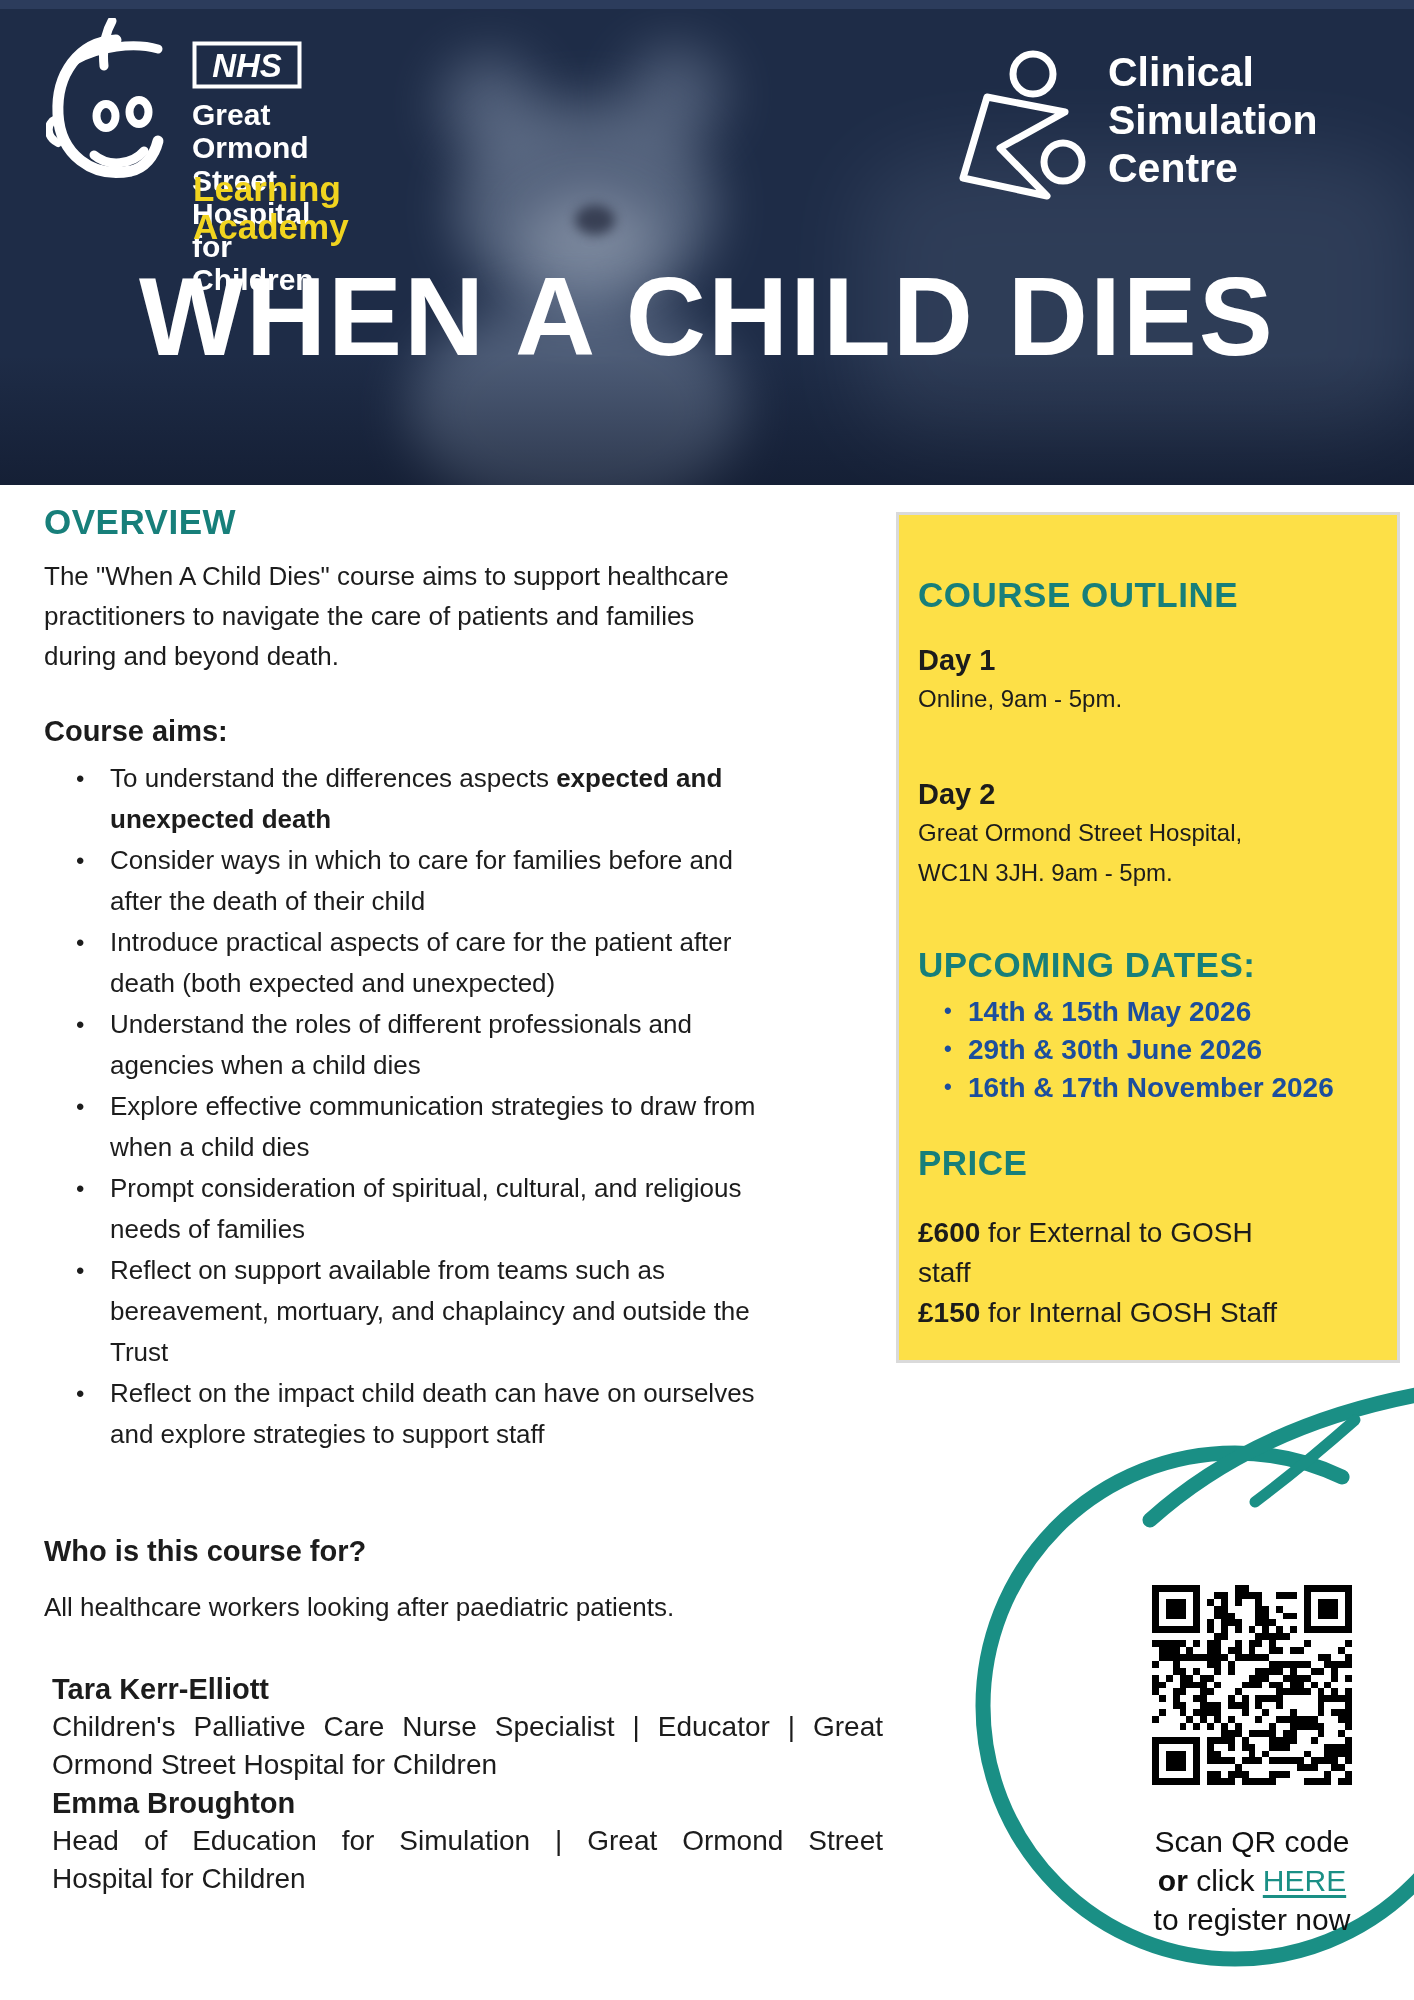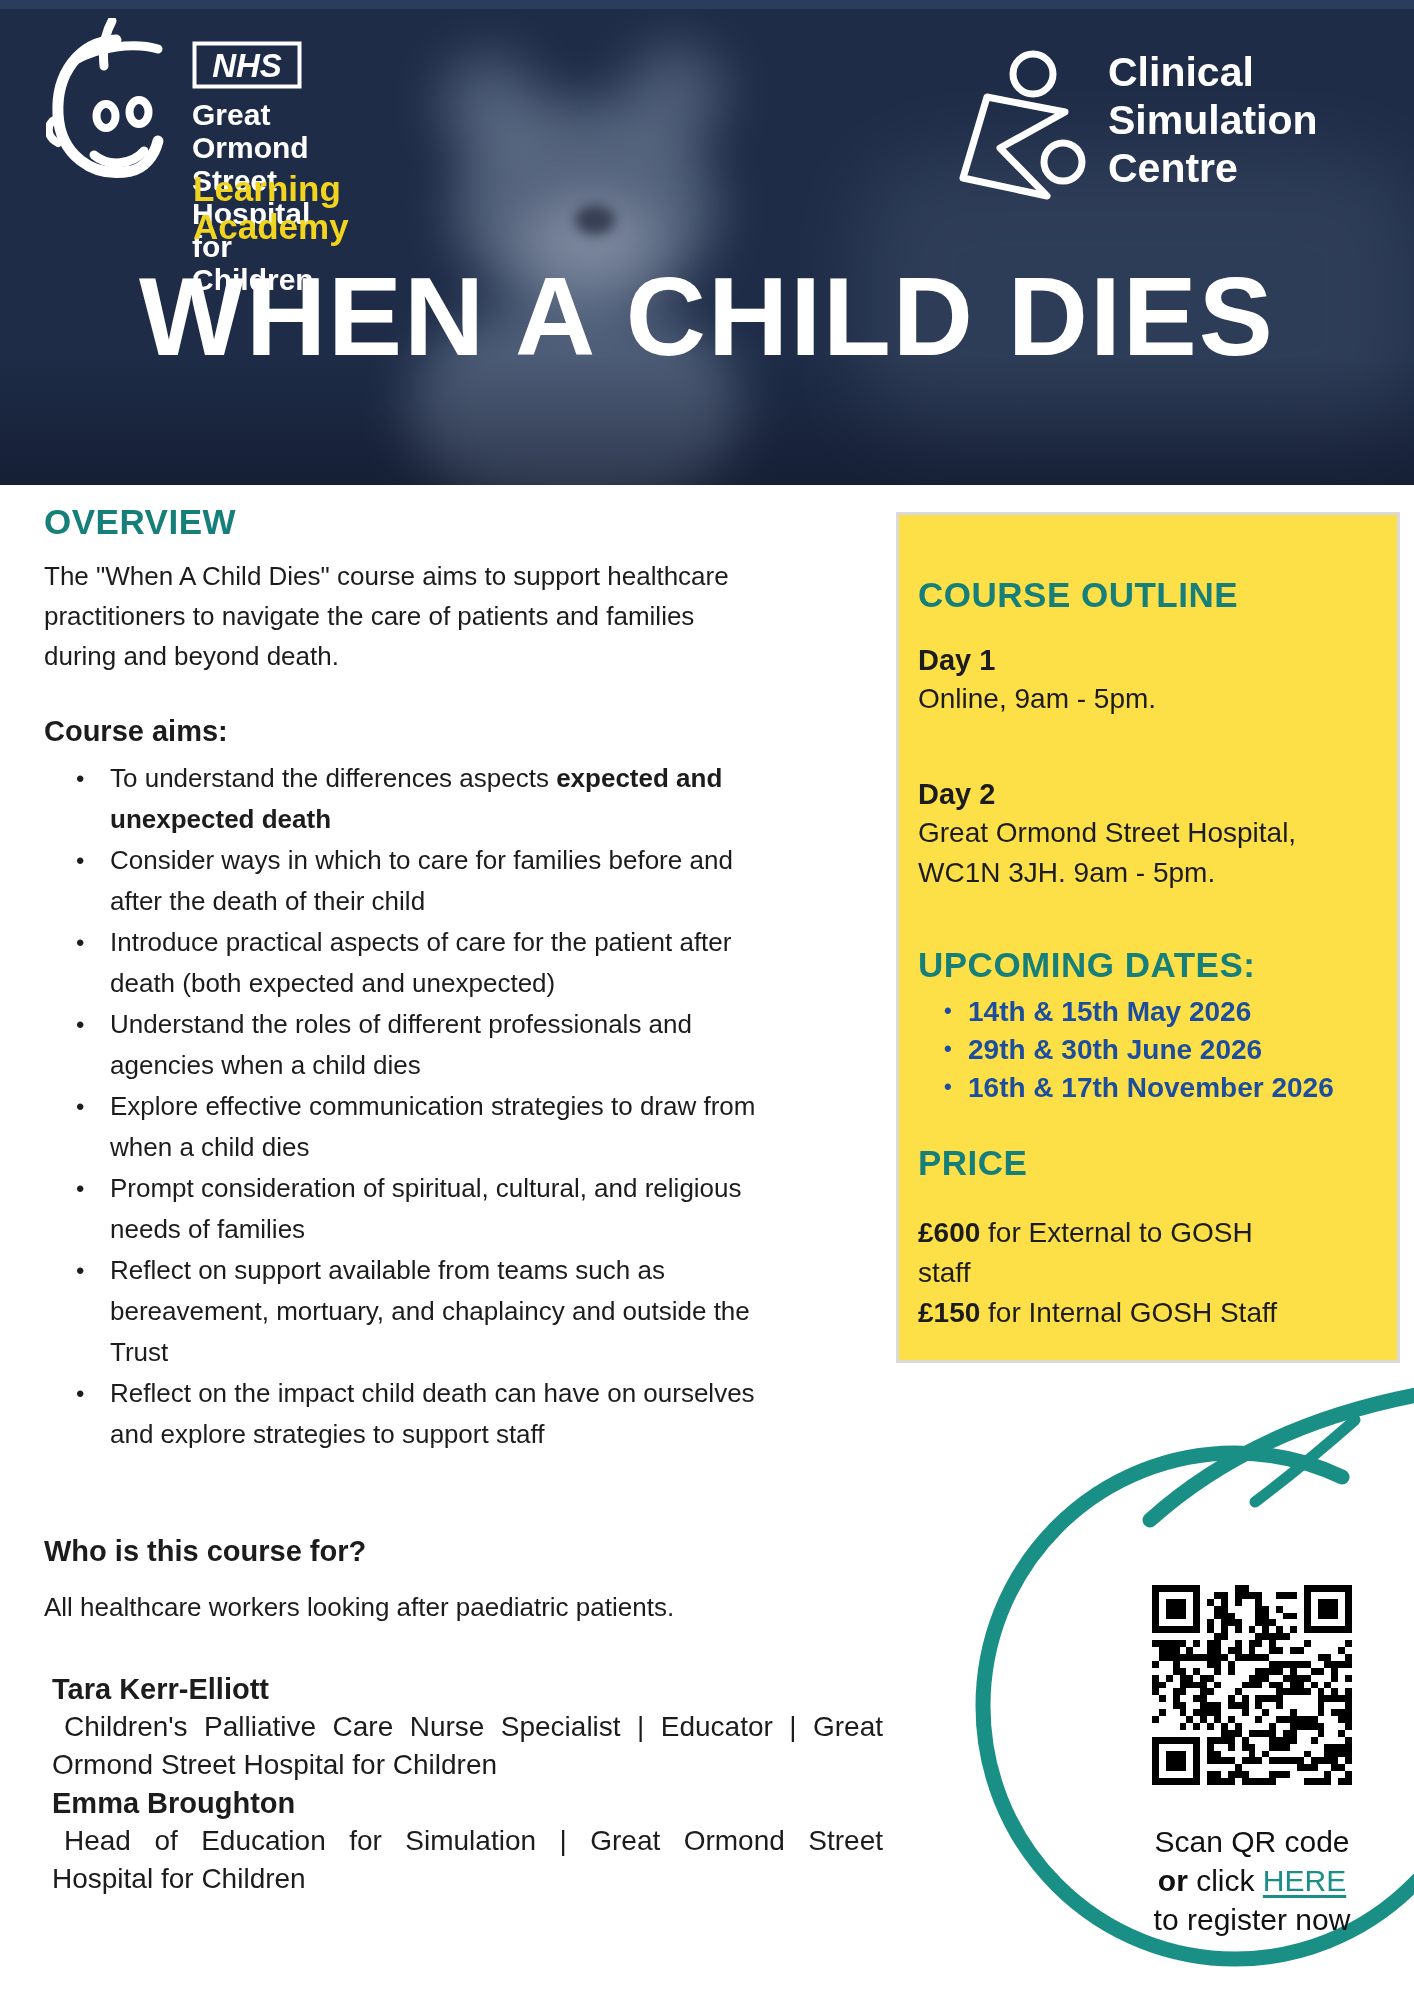--- a/index.html
+++ b/index.html
@@ -40,26 +40,26 @@
   .aims{position:absolute;left:72px;top:758px;width:800px;margin:0;padding:0;list-style:none;}
   .aims li{position:relative;padding-left:38px;font-size:26px;line-height:41px;white-space:pre-line;}
   .aims li::before{content:"\2022";position:absolute;left:4px;top:0;font-size:24px;}
   .who-block{position:absolute;left:44px;top:1534px;width:820px;}
   .who-head{margin:0;font-size:29px;line-height:34px;font-weight:bold;}
   .who-text{margin:20px 0 0 0;font-size:26px;line-height:38px;}
   .directors{position:absolute;left:52px;top:1670px;width:831px;}
   .directors h2{font-size:33px;line-height:38px;margin-bottom:8px;}
   .dir-name{margin:0;font-size:29px;line-height:38px;font-weight:bold;}
   .dir-line{margin:0;font-size:28px;line-height:38px;}
-  .jline{text-align:justify;text-align-last:justify;margin-left:12px;}
+  .jline{text-align:justify;text-align-last:justify;}
   
   .outline-box{position:absolute;left:896px;top:512px;width:504px;height:851px;
     box-sizing:border-box;border:3px solid #DADADA;background:#fde047;padding:60px 14px 0 19px;}
   .day-label{margin:0;font-size:29px;line-height:38px;font-weight:bold;}
-  .day-text{margin:0;font-size:28px;line-height:40px;white-space:pre-line;}
+  .day-text{margin:0;font-size:24px;line-height:40px;white-space:pre-line;}
   .mt-day1{margin-top:26px;}
   .mt-day2{margin-top:56px;}
   .mt-upc{margin-top:52px;}
   .dates{margin:8px 0 0 26px;padding:0;list-style:none;}
   .dates li{position:relative;padding-left:24px;font-size:28px;line-height:38px;font-weight:bold;color:#1C4E9D;}
   .dates li::before{content:"\2022";position:absolute;left:0;top:-1px;font-size:22px;color:#1C4E9D;}
   .mt-price{margin-top:36px;}
   .price-line{margin:0;font-size:28px;line-height:40px;white-space:pre-line;}
   .mt-p1{margin-top:30px;}
   

